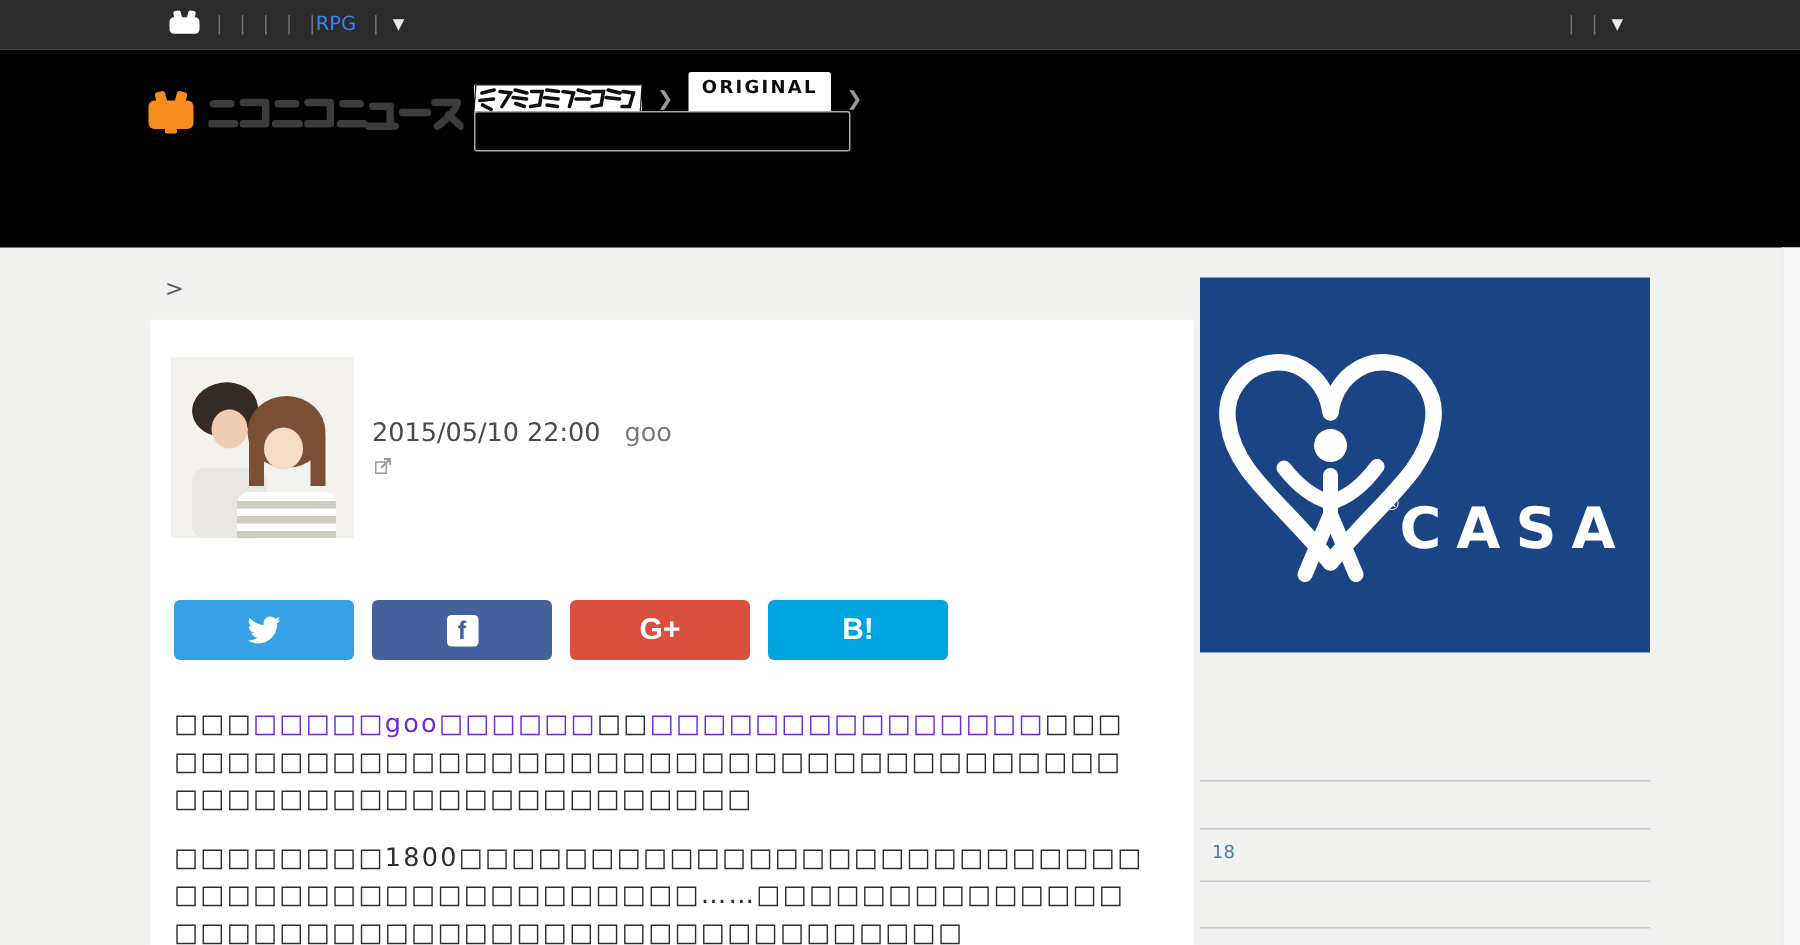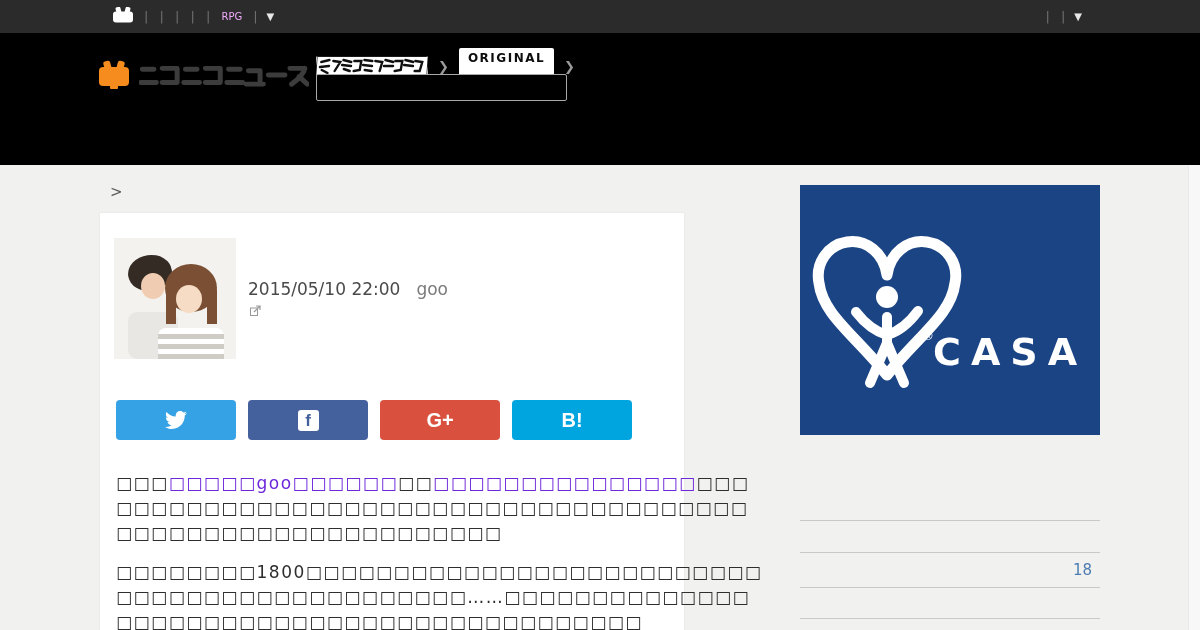--- a/index.html
+++ b/index.html
@@ -4,21 +4,21 @@
 <style>
   * { margin:0; padding:0; box-sizing:border-box; }
   body { background:#d8d8d8; font-family:"DejaVu Sans", sans-serif; }
   .screen { position:relative; width:1200px; height:630px; overflow:hidden; background:#f1f1f0; }
 
   
   .topbar { position:absolute; left:0; top:0; width:1200px; height:33px; background:#2b2b2b;
             display:flex; align-items:center; }
   .topbar-left { display:flex; align-items:center; margin-left:112px; }
   .pipes { color:#707070; font-size:13px; word-spacing:7px; }
-  .rpg { color:#f0abfc; font-size:10px; margin-left:11px; cursor:pointer; }
+  .rpg { color:#3b82f6; font-size:13px; cursor:pointer; }
   .pipe-solo { color:#707070; font-size:13px; margin-left:11px; }
   .tb-arrow { color:#e8e8e8; font-size:10px; margin-left:9px; cursor:pointer; }
   .topbar-right { display:flex; align-items:center; margin-left:auto; margin-right:118px; }
   .tv-white { margin-right:10px; }
 
   
   .site-header { position:absolute; left:0; top:33px; width:1200px; height:132px; background:#000; }
   .logo { position:absolute; left:97px; top:27px; display:flex; align-items:center; cursor:pointer; }
   .logo-kana { margin-left:8px; }
   .badge-row { position:absolute; left:316px; top:15px; display:flex; align-items:center; }
@@ -26,21 +26,21 @@
   .hdr-chevron { color:#9a9a9a; font-size:13px; margin:0 10px; }
   .original-badge { background:#fff; color:#0d0d0d; font-size:12px; font-weight:bold;
                     letter-spacing:1.5px; padding:3px 9px; height:36px; line-height:14px;
                     border-radius:2px; cursor:pointer; }
   .search-input { position:absolute; left:316px; top:41px; width:251px; height:27px;
                   background:#000; border:1px solid #a8a8a8; border-radius:2px;
                   color:#ddd; font-size:13px; padding:0 6px; outline:none; }
 
   
   .breadcrumb { position:absolute; left:110px; top:183px; color:#5a5a5a; font-size:15px; }
-  .card { position:absolute; left:100px; top:213px; width:584px; height:417px; background:#fff;
+  .card { position:absolute; left:100px; top:213px; width:696px; height:417px; background:#fff;
           box-shadow:0 0 2px rgba(0,0,0,0.07); }
 
   .thumb { position:absolute; left:14px; top:25px; width:122px; height:121px; overflow:hidden; cursor:pointer; }
   .meta { position:absolute; left:148px; top:66px; font-size:17px; color:#4a4a4a; }
   .meta .src { color:#7a7a7a; margin-left:16px; }
   .ext-icon { position:absolute; left:150px; top:88px; }
 
   .share-row { position:absolute; left:16px; top:187px; width:648px; display:flex; gap:12px; }
   .share-btn { width:120px; height:40px; border:none; border-radius:4px; display:flex;
                align-items:center; justify-content:center; cursor:pointer; color:#fff; }
@@ -55,21 +55,21 @@
 
   .para { position:absolute; left:16px; width:648px; font-size:17px; line-height:25px;
           color:#2e2e2e; letter-spacing:1.5px; word-break:break-all; text-align:left; }
   .para-1 { top:258px; }
   .para-2 { top:347px; }
   .tofu-link { color:#6d28d9; cursor:pointer; }
 
   
   .ad { position:absolute; left:800px; top:185px; width:300px; height:250px; background:#1b4484; cursor:pointer; }
   .side-list { position:absolute; left:800px; top:435px; width:300px; }
-  .side-row { border-bottom:1px solid #c9c9c9; font-size:15px; color:#4d7cb0;text-align:right; }
+  .side-row { border-bottom:1px solid #c9c9c9; font-size:12px; color:#4d7cb0; }
   .side-row .side-link { cursor:pointer; display:inline-block; padding:8px 8px 0 8px; }
   .row-0 { height:86px; }
   .row-1 { height:32px; }
   .row-2 { height:35px; }
   .row-3 { height:31px; }
 
   .scroll-strip { position:absolute; left:1188px; top:165px; width:12px; height:465px;
                   background:#f8f8f8; border-left:1px solid #e9e9e9; cursor:pointer; }
 </style>
 </head>

